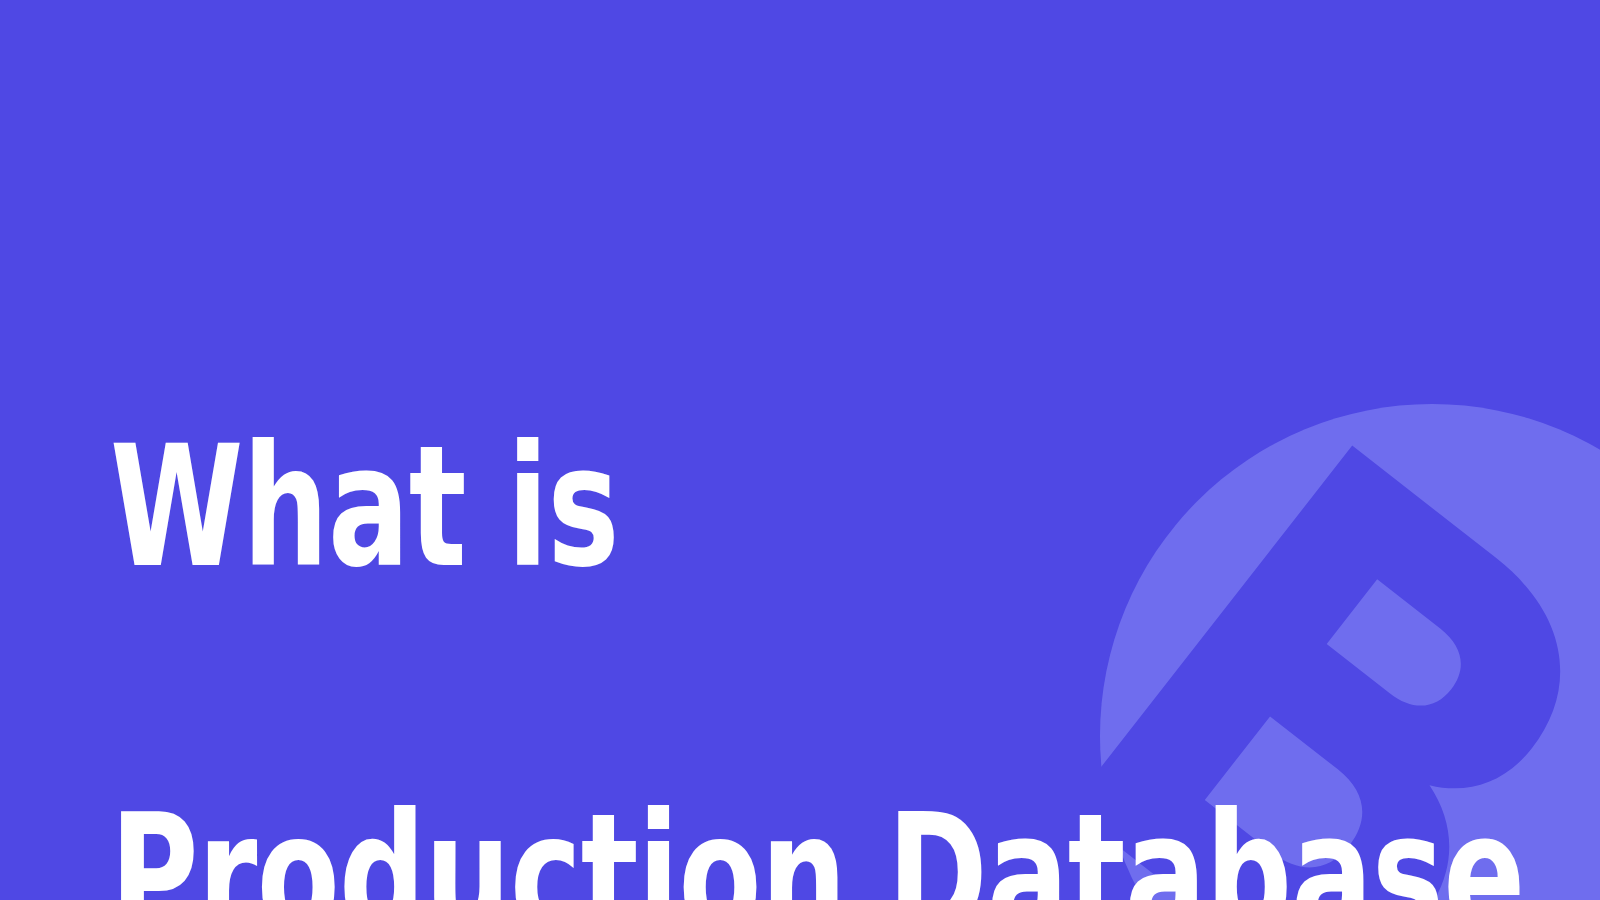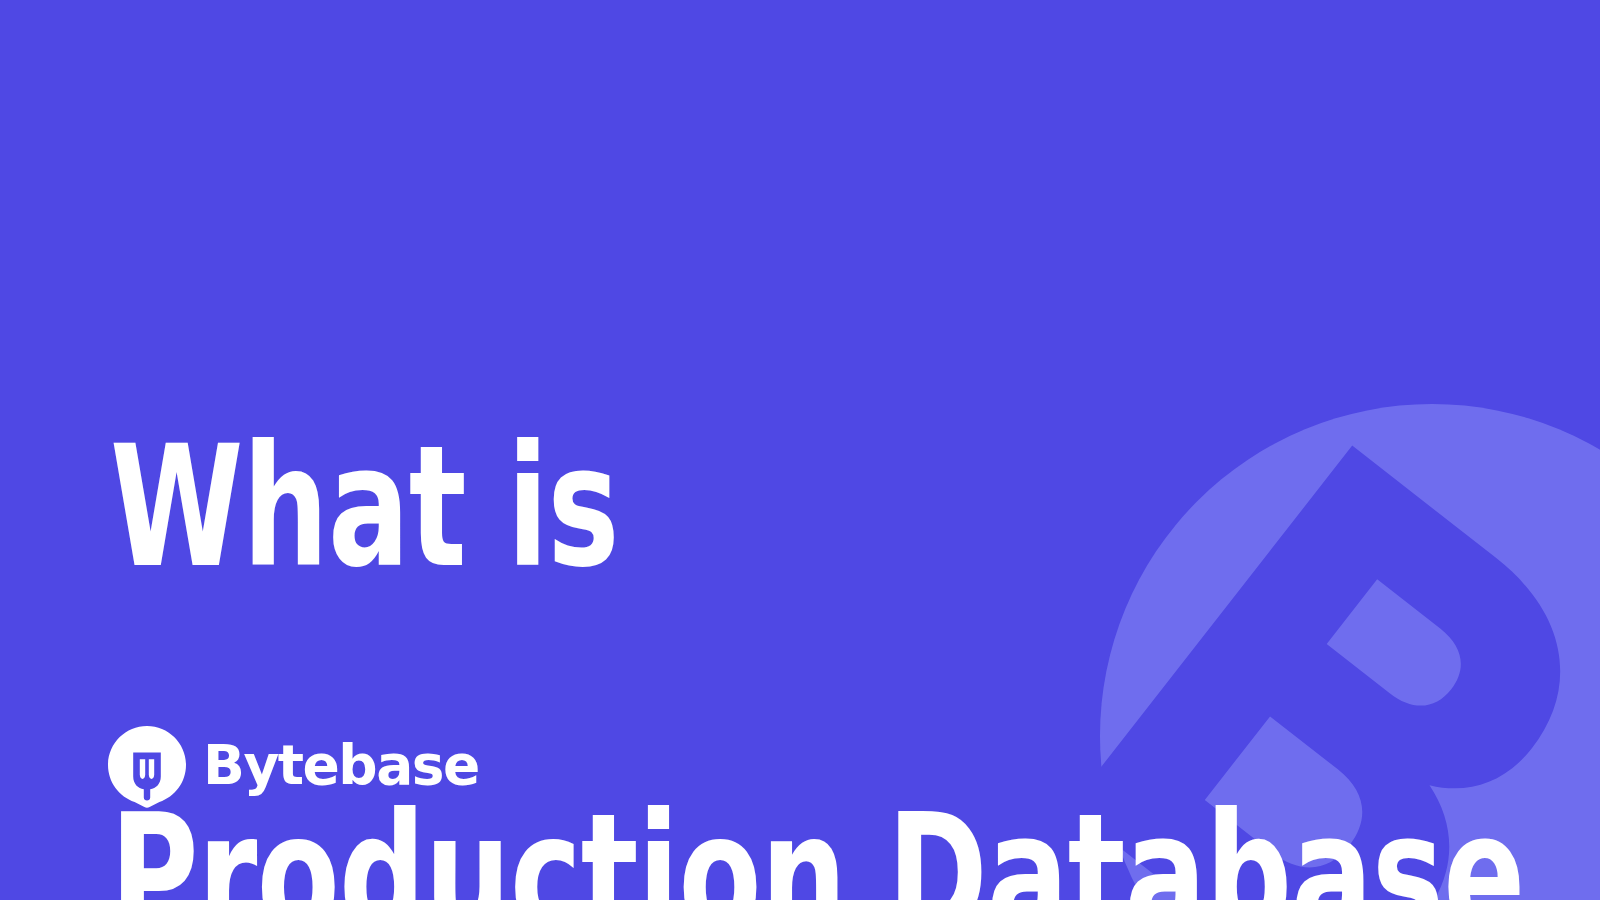--- a/index.html
+++ b/index.html
@@ -116,38 +116,14 @@
     <g clip-path="url(#card-clip)">
       <rect x="0" y="0" width="1600" height="900" fill="#6F6DEE" mask="url(#b-knockout)"></rect>
     </g>
   </svg>
 
   <h1 class="headline">
     <span class="headline-line">What is</span>
     <span class="headline-line">Production Database</span>
   </h1>
 
-  <div class="logo-lockup">
-
-    <svg class="logo-mark" viewBox="0 0 78 82" xmlns="http://www.w3.org/2000/svg" aria-hidden="true">
-
-      <path d="M39 0 C60.54 0 78 17.46 78 39 C78 56.2 66.86 70.8 51.4 75.96
-               L41.6 81.1 C40 81.95 38 81.95 36.4 81.1
-               L26.6 75.96 C11.14 70.8 0 56.2 0 39 C0 17.46 17.46 0 39 0 Z" fill="#ffffff"></path>
-
-      <path d="M25.2 26.4 L52.8 26.4 L52.8 50.6
-               C52.8 58.1 47.9 62.6 42.2 63.2
-               L42.2 71.6 C42.2 73.3 40.8 74.6 39 74.6
-               C37.2 74.6 35.8 73.3 35.8 71.6
-               L35.8 63.2 C30.1 62.6 25.2 58.1 25.2 50.6 Z" fill="#4F48E4"></path>
-
-      <path d="M31.8 33.2 L37.2 33.2 L37.2 48.6
-               C37.2 51.3 35.9 52.9 34.5 52.9
-               C33.1 52.9 31.8 51.3 31.8 48.6 Z" fill="#ffffff"></path>
-      <path d="M40.8 33.2 L46.2 33.2 L46.2 48.6
-               C46.2 51.3 44.9 52.9 43.5 52.9
-               C42.1 52.9 40.8 51.3 40.8 48.6 Z" fill="#ffffff"></path>
-    </svg>
-
-    <span class="logo-wordmark">Bytebase</span>
-  </div>
 
 </div>
 
 </body></html>

